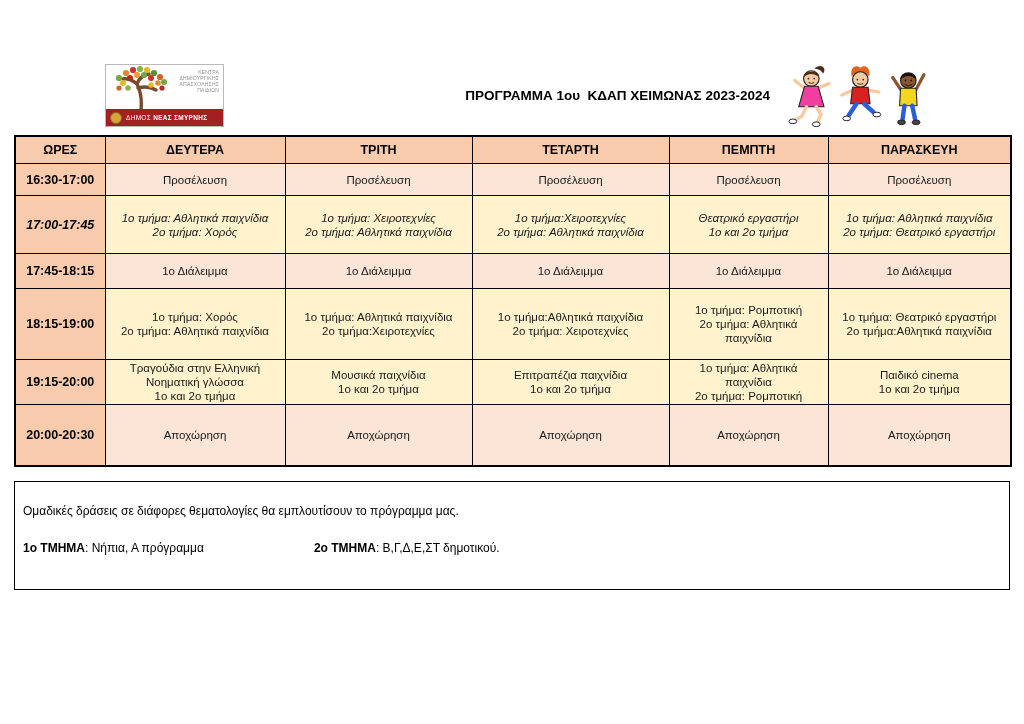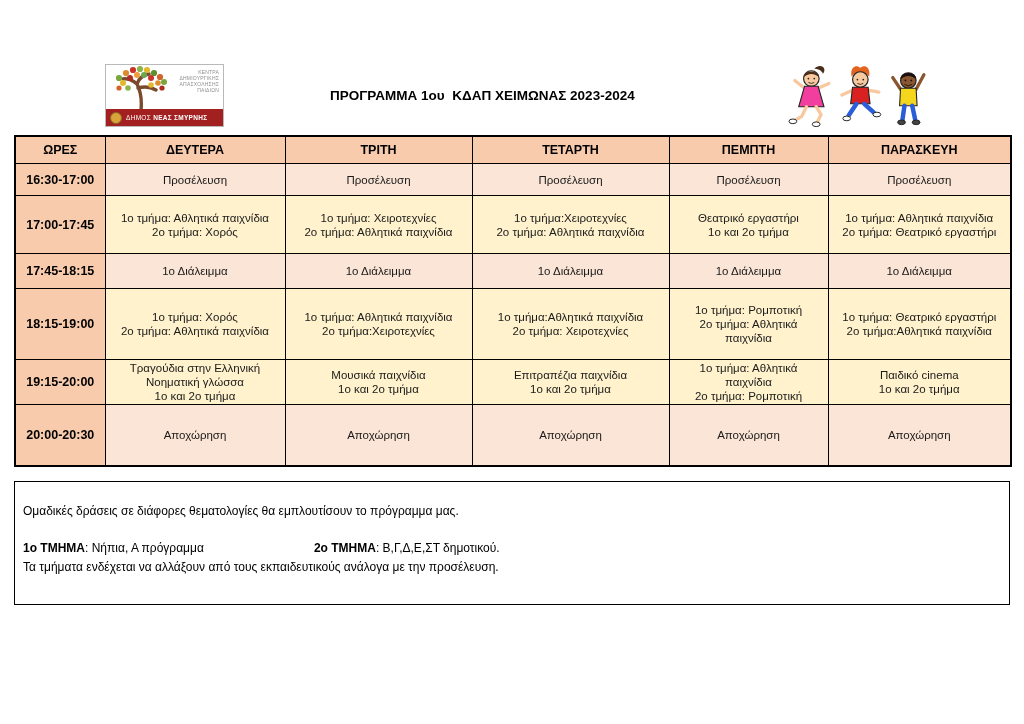--- a/index.html
+++ b/index.html
@@ -13,45 +13,45 @@
   .org-lines{position:absolute;right:4px;top:4px;text-align:right;
              font-size:5px;line-height:6px;color:#8f8f8f;letter-spacing:.2px;}
   .acronym{position:absolute;right:7px;top:40px;color:#c00000;font-weight:bold;
            font-size:15px;letter-spacing:1.5px;}
   .banner{position:absolute;left:0;right:0;bottom:0;height:17px;background:var(--logo-red);
           display:flex;align-items:center;gap:4px;padding:0 4px;box-sizing:border-box;}
   .emblem{width:10px;height:10px;border-radius:50%;background:#d9a43a;
           border:1px solid #8a6a20;flex:0 0 auto;}
   .banner-text{color:#fff;font-size:6.5px;white-space:nowrap;letter-spacing:.3px;}
 
-  .title{position:absolute;left:330px;top:88px;width:440px;text-align:left;
+  .title{position:absolute;left:330px;top:88px;width:440px;text-align:right;
          font-weight:bold;font-size:13.5px;white-space:pre;color:#000;}
 
   .kids{position:absolute;left:788px;top:64px;width:144px;height:68px;display:flex;gap:2px;}
 
   
   table.sched{position:absolute;left:14px;top:135px;width:996px;border-collapse:collapse;
               table-layout:fixed;border:2px solid #000;}
   .sched th,.sched td{border:1px solid #000;padding:1px 10px;vertical-align:middle;
                       text-align:center;overflow:hidden;}
   .sched thead th{background:var(--header-bg);font-weight:bold;font-size:12.5px;height:24px;color:#000;}
   .sched td.time{background:var(--time-bg);font-weight:bold;font-size:12.5px;color:#000;}
   .sched td.day{font-size:11.5px;line-height:14px;color:#1a1a1a;}
   .sched tr.plain td.day{background:var(--plain-bg);}
   .sched tr.activity td.day{background:var(--activity-bg);margin-left:46px;}
   .sched tbody tr:nth-child(1){height:32px;}
-  .sched tbody tr:nth-child(2){height:58px;}
+  .sched tbody tr:nth-child(2){height:58px;font-style:italic;}
   .sched tbody tr:nth-child(3){height:35px;}
   .sched tbody tr:nth-child(4){height:71px;}
   .sched tbody tr:nth-child(5){height:34px;}
   .sched tbody tr:nth-child(6){height:61px;}
   .sched tbody tr:nth-child(7){height:37px;}
 
   
-  .notes{position:absolute;left:14px;top:481px;width:996px;height:124px;
+  .notes{position:absolute;left:14px;top:481px;width:996px;height:109px;
          border:1px solid #000;box-sizing:border-box;background:#fff;
          padding:20px 8px 0 8px;font-size:12px;line-height:18.5px;color:#000;}
   .note-line{white-space:pre-wrap;}
   .note-line.blank{height:18.5px;}
   .tab{display:inline-block;width:110px;}
 </style>
 </head>
 <body>
 
 <div>
@@ -285,16 +285,15 @@
             <div>Αποχώρηση</div>
           </td>
         </tr>
       </tbody>
   </table>
 
   <div class="notes" id="notes">
       <div class="note-line"><span>Ομαδικές δράσεις σε διάφορες θεματολογίες θα εμπλουτίσουν το πρόγραμμα μας.</span></div>
       <div class="note-line blank"></div>
       <div class="note-line"><b>1ο ΤΜΗΜΑ</b><span>: Νήπια, Α πρόγραμμα</span><span class="tab"></span><b>2ο ΤΜΗΜΑ</b><span>: Β,Γ,Δ,Ε,ΣΤ δημοτικού.</span></div>
-      <div class="note-line"><span>Τα τμήματα ενδέχεται να αλλάξουν από τους εκπαιδευτικούς ανάλογα με την προσέλευση.</span></div>
     </div>
 
 </div>
 
 </body></html>

